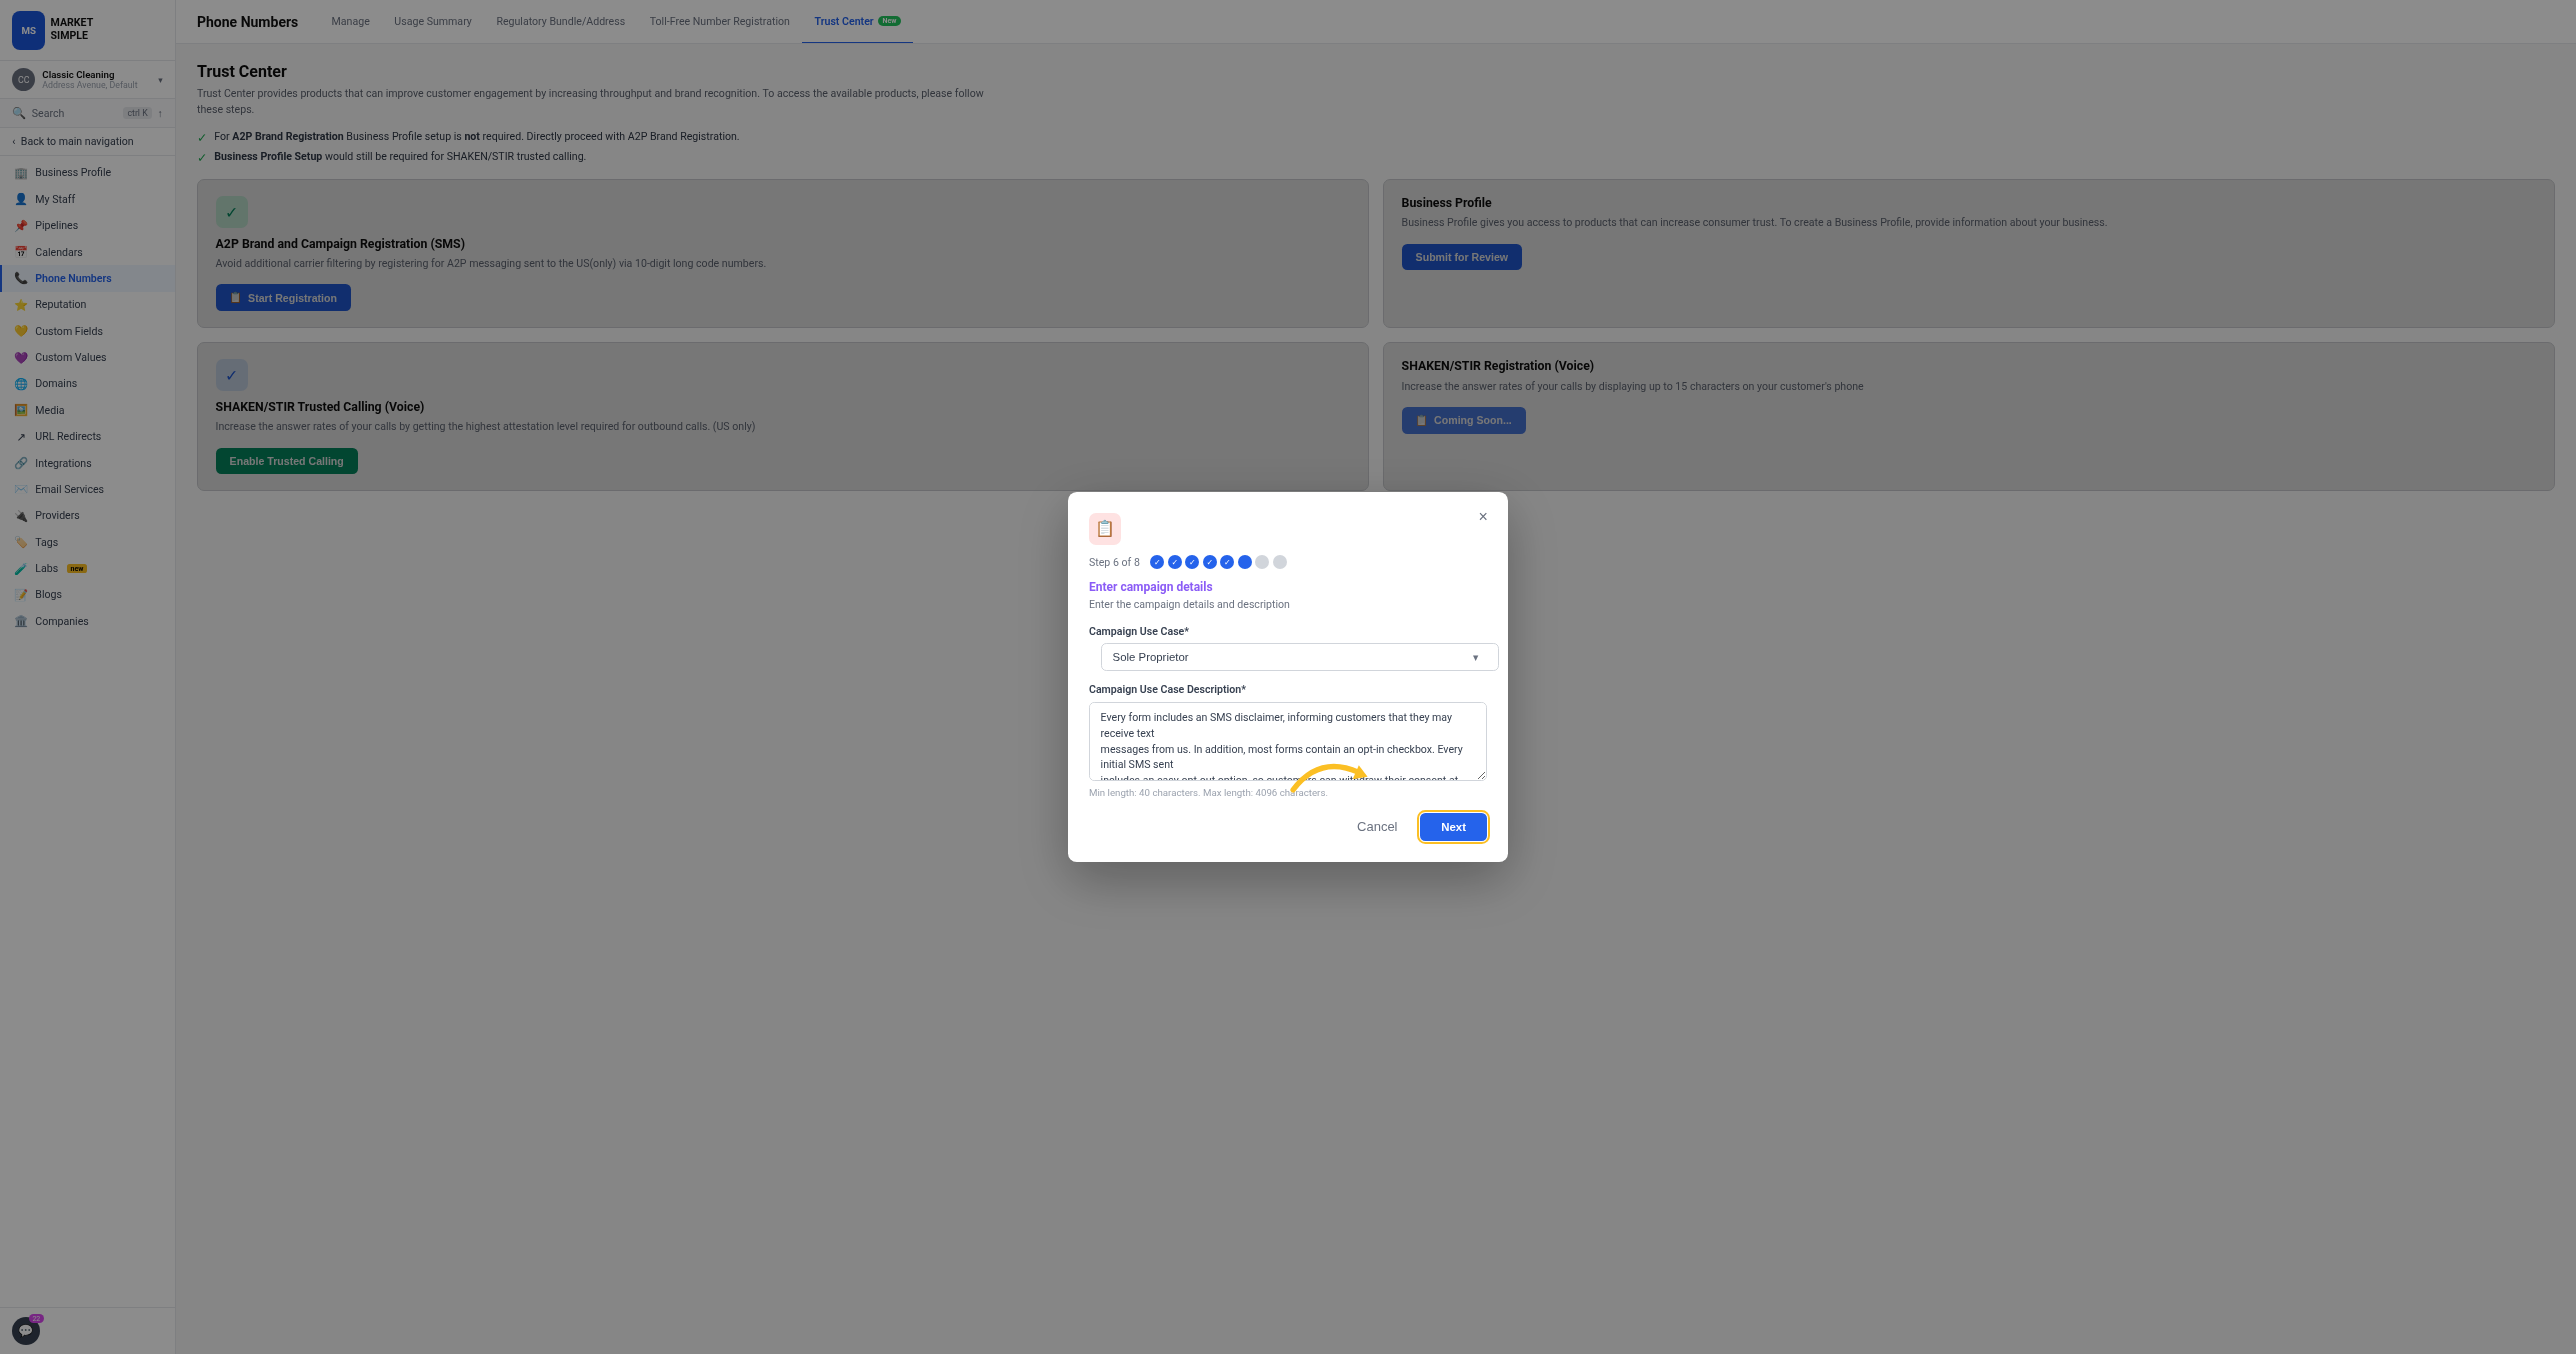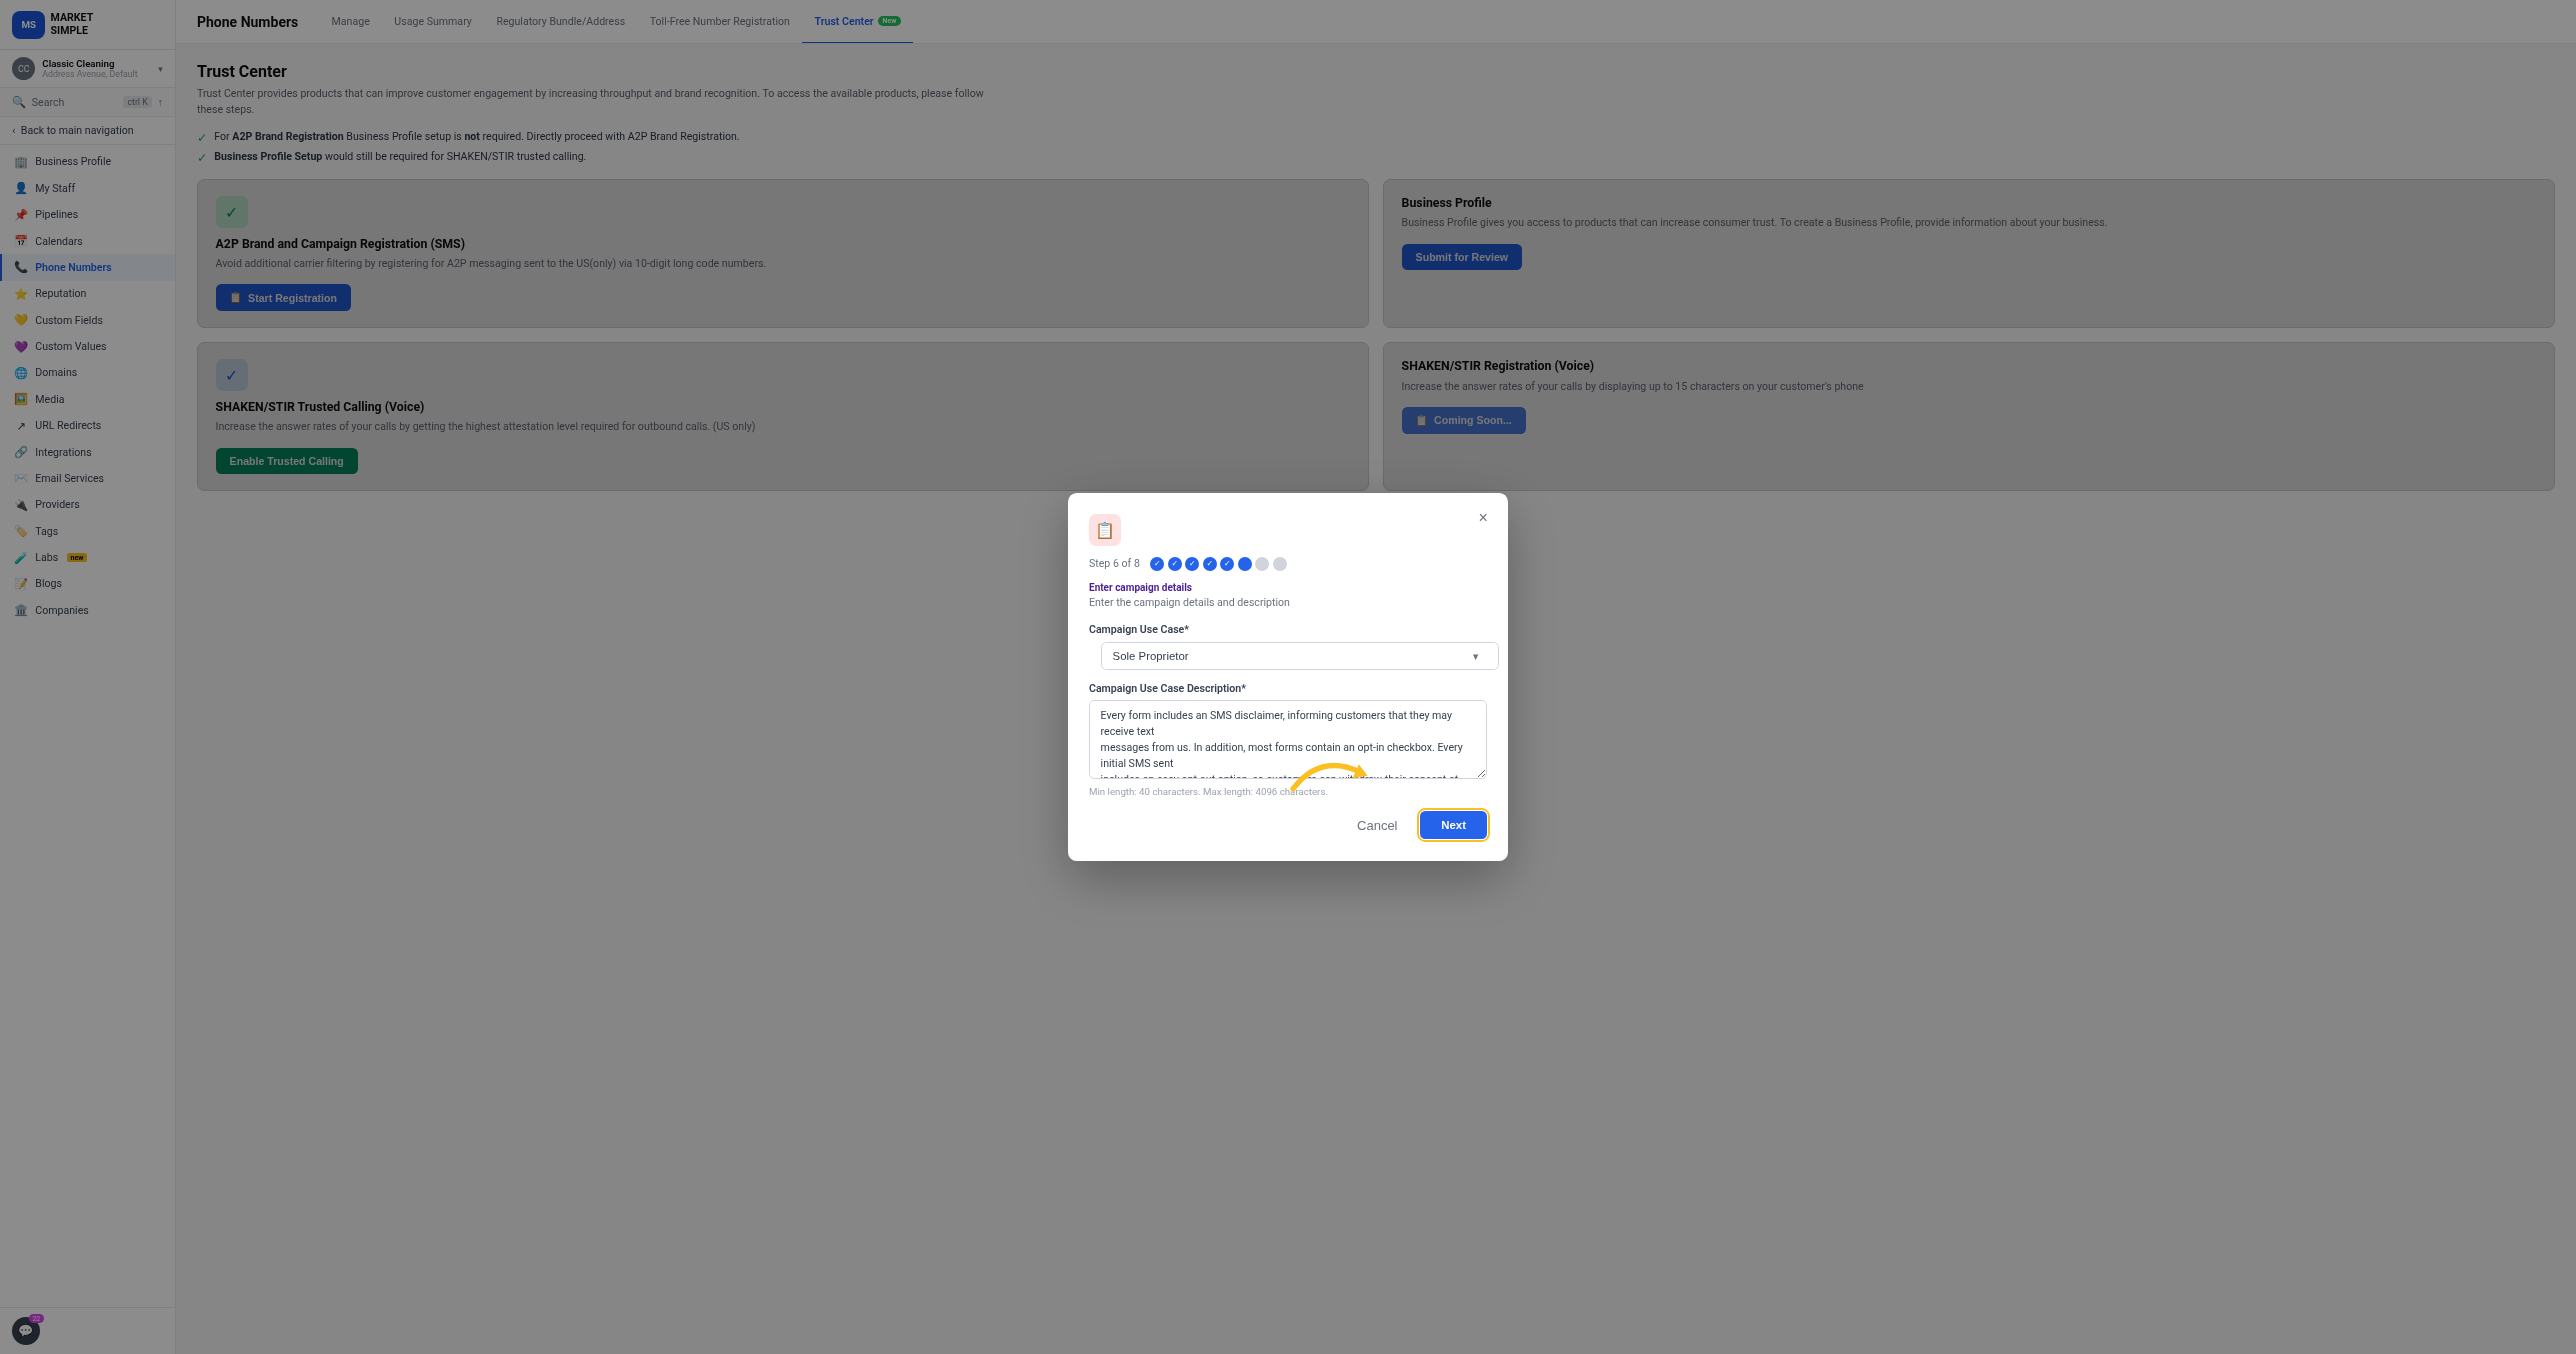--- a/index.html
+++ b/index.html
@@ -19,21 +19,21 @@
 
     .sidebar-logo {
       padding: 10.6px 12.3px;
       display: flex;
       align-items: center;
       border-bottom: 0.9px solid #e5e7eb;
     }
 
     .logo-box {
       width: 33px;
-      height: 28px;
+      height: 39px;
       background: #1a56db;
       border-radius: 8px;
       display: flex;
       align-items: center;
       justify-content: center;
       color: white;
       font-weight: 700;
       font-size: 9.7px;
       margin-right: 5.3px;
       flex-shrink: 0;
@@ -367,23 +367,23 @@
       align-items: center;
       justify-content: center;
       font-size: 8px;
     }
 
     .step-dot.completed { background: #2563eb; color: white; }
     .step-dot.active { background: #2563eb; }
     .step-dot.pending { background: #d1d5db; }
 
     .modal-title {
-      font-size: 10px;
+      font-size: 12px;
       font-weight: 700;
-      color: #4c1d95;
+      color: #8b5cf6;
       margin-bottom: 3.5px;
     }
 
     .modal-subtitle {
       font-size: 10.6px;
       color: #6b7280;
       margin-bottom: 14px;
     }
 
     .form-label {

